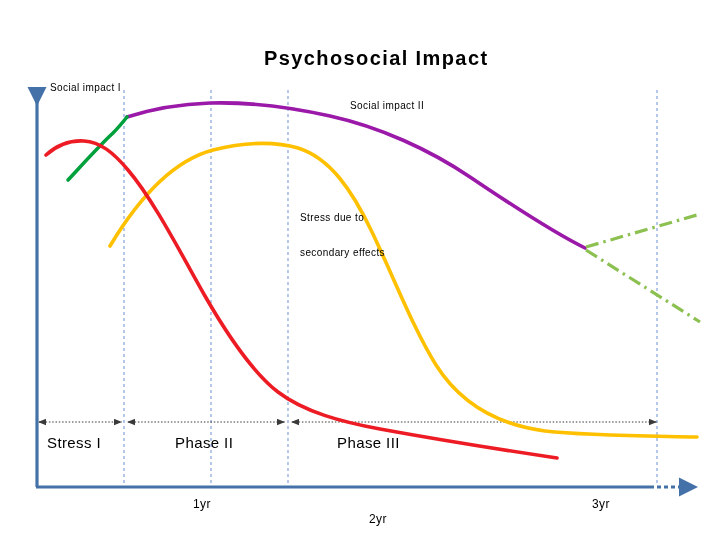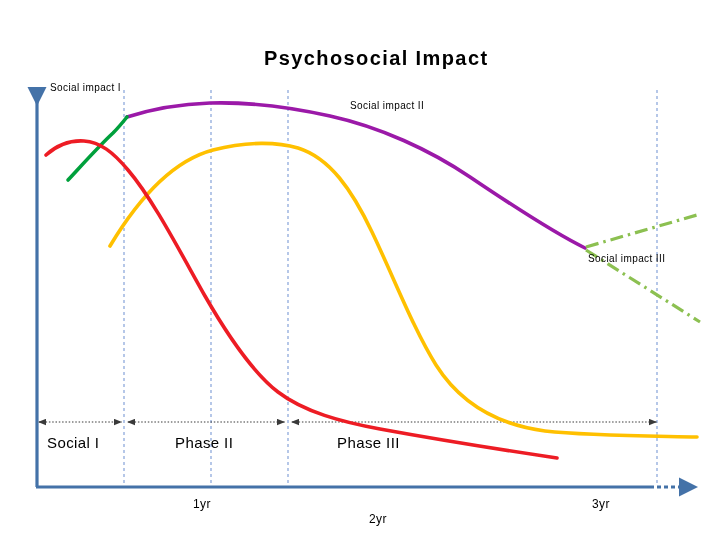--- a/index.html
+++ b/index.html
@@ -109,25 +109,28 @@
              C152,198 178,248 205,296 C228,336 252,372 278,392
              C304,412 342,422 380,429 C440,440 510,451 557,458" fill="none" stroke="#ED1C24" stroke-width="3.6" stroke-linecap="round" stroke-linejoin="round"></path>
   </svg>
 
   <div class="lbl" id="chart-title">Psychosocial Impact</div>
 
   <div class="lbl series-label" id="label-social-impact-1">Social impact I</div>
 
   <div class="lbl series-label" id="label-social-impact-2">Social impact II</div>
 
-  <div class="lbl series-label" id="label-social-impact-3">Social impact III</div>
+
+  <div class="lbl series-label" id="label-stress-secondary">
+    <div>Stress due to</div>
+    <div>secondary effects</div>
+  </div>
 
 
-
-  <div class="lbl phase-label" id="label-phase-1">Social I</div>
+  <div class="lbl phase-label" id="label-phase-1">Stress I</div>
   <div class="lbl phase-label" id="label-phase-2">Phase II</div>
   <div class="lbl phase-label" id="label-phase-3">Phase III</div>
 
   <div class="lbl tick-label" id="tick-1yr">1yr</div>
   <div class="lbl tick-label" id="tick-2yr">2yr</div>
   <div class="lbl tick-label" id="tick-3yr">3yr</div>
 
 </div>
 
 </body></html>

